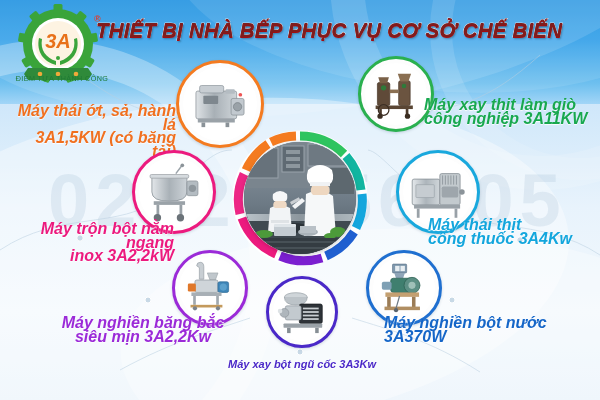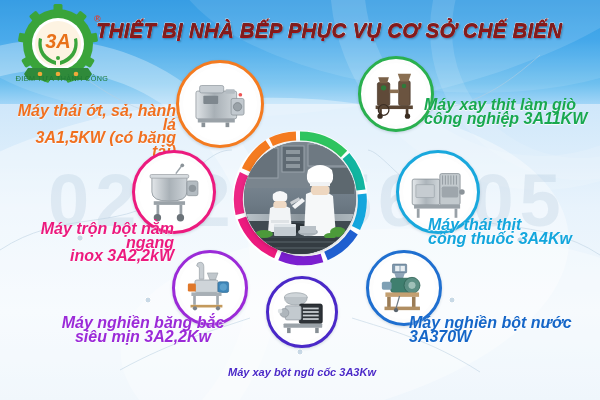--- a/index.html
+++ b/index.html
@@ -89,22 +89,22 @@
     font-weight:bold; font-style:italic;
     font-size:16px; line-height:13.5px;
     text-shadow:0 1px 1px rgba(255,255,255,.9);
     white-space:pre-line;
   }
   .l-orange { color:#f07020; }
   .l-green  { color:#18a84f; }
   .l-pink   { color:#ec1a7e; }
   .l-cyan   { color:#13a6dd; }
   .l-purple { color:#9b2ad8; }
-  .l-blue   { color:#1566c8;margin-left:25px; }
-  .l-violet { color:#4a28c8;margin-top:8px; }
+  .l-blue   { color:#1566c8; }
+  .l-violet { color:#4a28c8; }
   .ta-r { text-align:right; }
   .ta-l { text-align:left; }
   .ta-c { text-align:center; }
 </style>
 </head>
 <body>
 
 <div id="bg">
   <div class="bg-sky"></div>
   <div class="bg-lower"></div>

